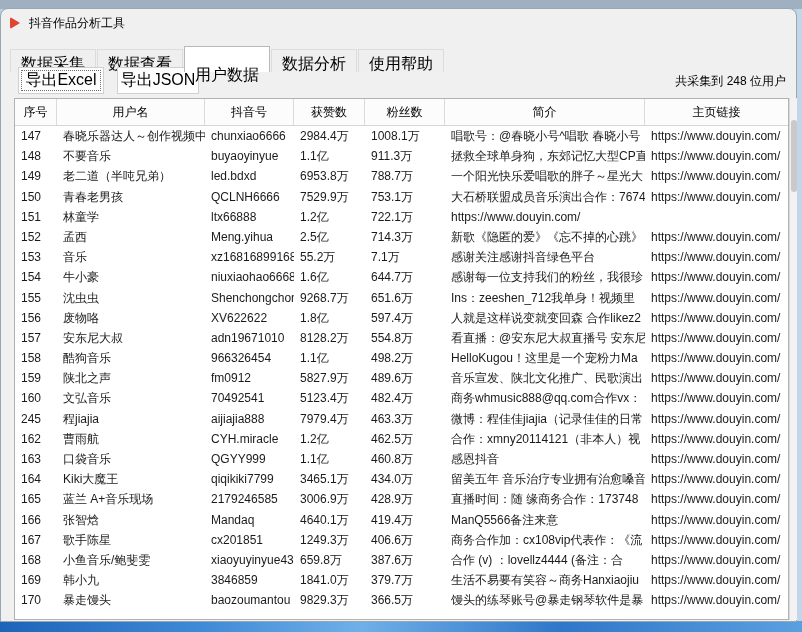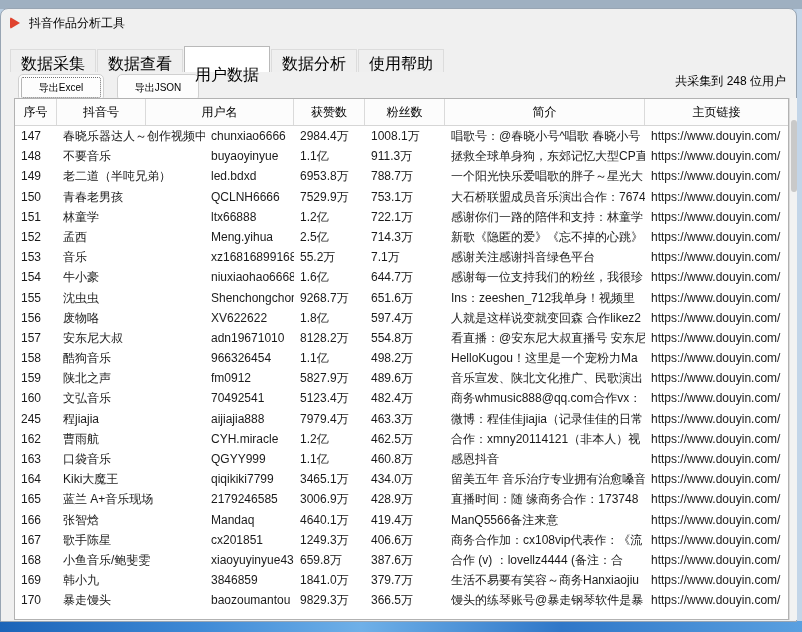--- a/index.html
+++ b/index.html
@@ -37,24 +37,23 @@
     background:#efefef; border:1px solid #dcdcdc; border-bottom:none; margin-right:1px;
     height:23px; cursor:default;
   }
   .tab.selected {
     background:#ffffff; border:1px solid #b9b9b9; border-bottom:none;
     height:26px; padding-top:18px; position:relative; z-index:2;
   }
 
   
   .btn {
-    position:absolute; top:58px; height:27px; font-size:10px; color:#000;
-    background:#fdfdfd; border:1px solid #d0d0d0; border-radius:5px; cursor:default;
+    position:absolute; top:58px; height:27px; font-size:16px; color:#000;
+    background:#fdfdfd; border:1px solid #d0d0d0; border-radius:0; cursor:default;
     font-family: "Liberation Sans", "DejaVu Sans", sans-serif;
-    margin-top: 7px;
   }
   .btn-excel { left:17px; width:86px; outline:1px dotted #707070; outline-offset:-4px; }
   .btn-json  { left:116px; width:82px; }
   .status { position:absolute; top:64px; right:10px; font-size:12px; color:#000; }
 
   
   .table {
     position:absolute; top:89px; left:13px; width:775px; height:522px;
     background:#ffffff; border:1px solid #b2b2b2; overflow:hidden;
   }
@@ -103,22 +102,22 @@
     <div class="tab">使用帮助</div>
   </div>
 
   <button class="btn btn-excel">导出Excel</button>
   <button class="btn btn-json">导出JSON</button>
   <div class="status">共采集到 248 位用户</div>
 
   <div class="table">
     <div class="thead">
       <div class="th c0">序号</div>
+      <div class="th c1">用户名</div>
       <div class="th c2">抖音号</div>
-      <div class="th c1">用户名</div>
       <div class="th c3">获赞数</div>
       <div class="th c4">粉丝数</div>
       <div class="th c5">简介</div>
       <div class="th c6">主页链接</div>
     </div>
     <div id="tbody">
         <div class="trow">
           <div class="cell c0">147</div>
           <div class="cell c1">春晓乐器达人～创作视频中</div>
           <div class="cell c2">chunxiao6666</div>
@@ -153,21 +152,20 @@
           <div class="cell c4">753.1万</div>
           <div class="cell c5">大石桥联盟成员音乐演出合作：7674</div>
           <div class="cell c6">https://www.douyin.com/</div>
         </div>
         <div class="trow">
           <div class="cell c0">151</div>
           <div class="cell c1">林童学</div>
           <div class="cell c2">ltx66888</div>
           <div class="cell c3">1.2亿</div>
           <div class="cell c4">722.1万</div>
-          <div class="cell c5">感谢你们一路的陪伴和支持：林童学</div>
           <div class="cell c6">https://www.douyin.com/</div>
         </div>
         <div class="trow">
           <div class="cell c0">152</div>
           <div class="cell c1">孟西</div>
           <div class="cell c2">Meng.yihua</div>
           <div class="cell c3">2.5亿</div>
           <div class="cell c4">714.3万</div>
           <div class="cell c5">新歌《隐匿的爱》《忘不掉的心跳》</div>
           <div class="cell c6">https://www.douyin.com/</div>

